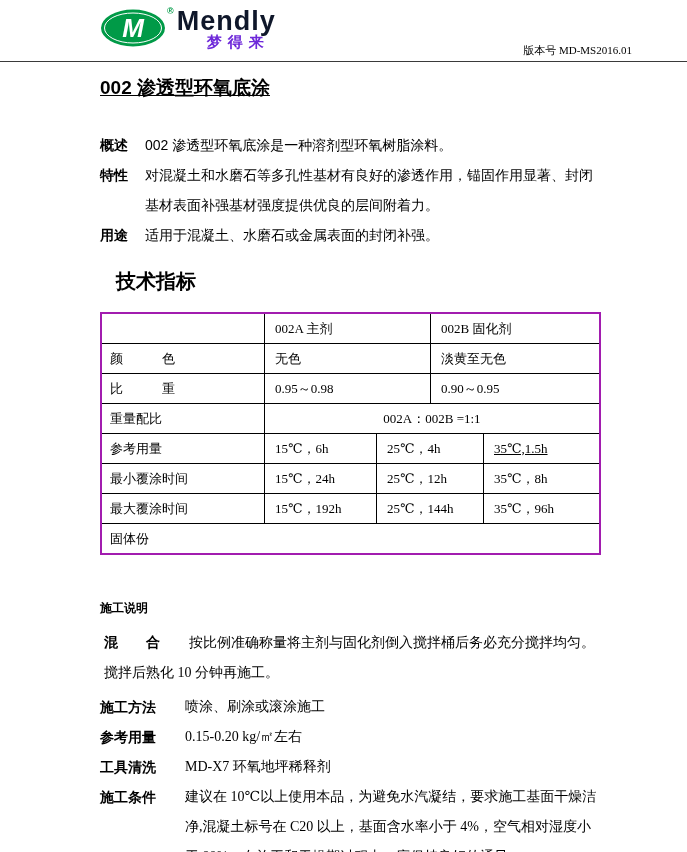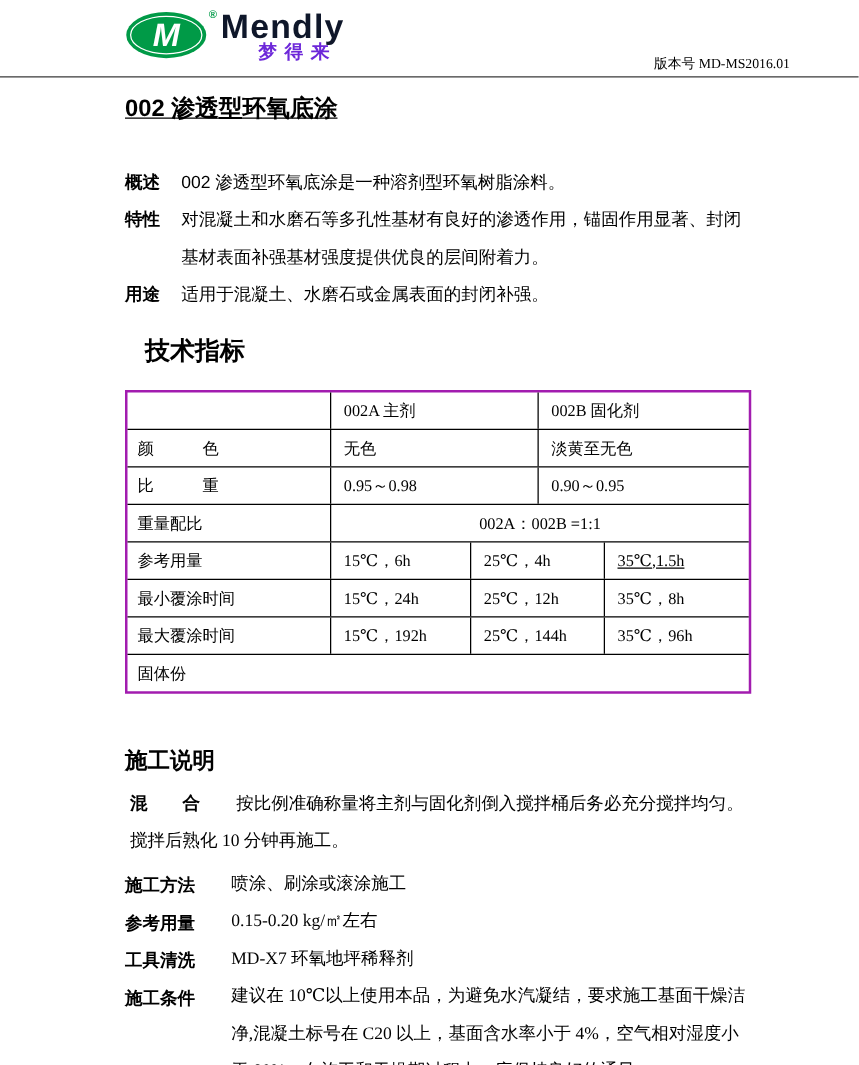--- a/index.html
+++ b/index.html
@@ -40,21 +40,21 @@
   .t-row{display:flex;height:29px;border-bottom:1px solid #000;}
   .t-row:last-child{border-bottom:none;}
   .t-cell{box-sizing:border-box;border-right:1px solid #000;display:flex;align-items:center;
     padding-left:10px;overflow:hidden;white-space:nowrap;}
   .t-cell:last-child{border-right:none;}
   .t-cell.t-label{padding-left:8px;font-family:"Liberation Sans","DejaVu Sans",sans-serif;}
   .t-cell.t-center{justify-content:center;padding-left:0;}
 
   
   .construction-heading{margin:38px 0 0 0;font-family:"Liberation Sans","DejaVu Sans",sans-serif;
-    font-weight:bold;font-size:18px;line-height:30px;}
+    font-weight:bold;font-size:12px;line-height:30px;}
   .c-flow{margin:4px;width:497px;line-height:30px;}
   .c-flow .c-label{display:inline-block;width:85px;}
   .c-label{font-family:"Liberation Sans","DejaVu Sans",sans-serif;font-weight:bold;line-height:30px;}
   .c-row{display:flex;}
   .c-row .c-label{flex:0 0 85px;}
   .c-row .c-text{flex:1;line-height:30px;}
 </style>
 </head>
 <body>
 

